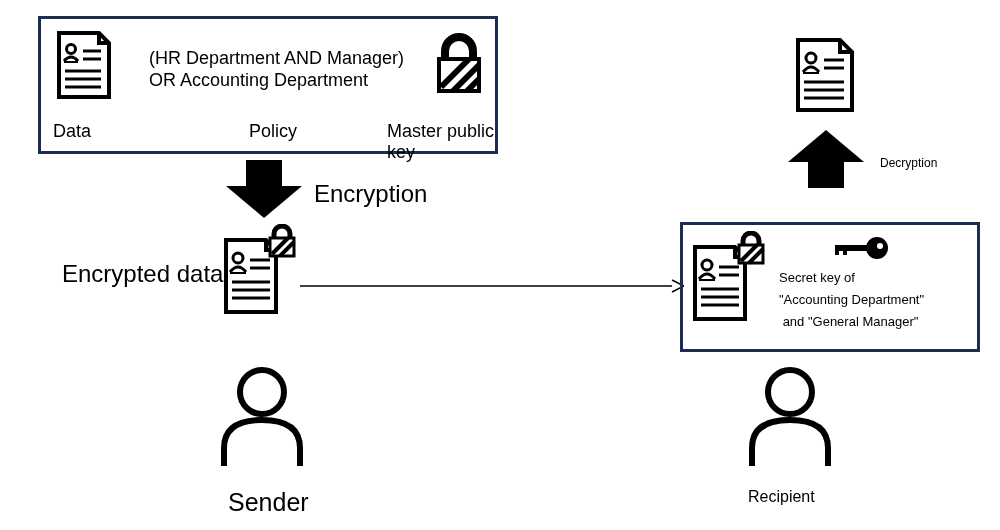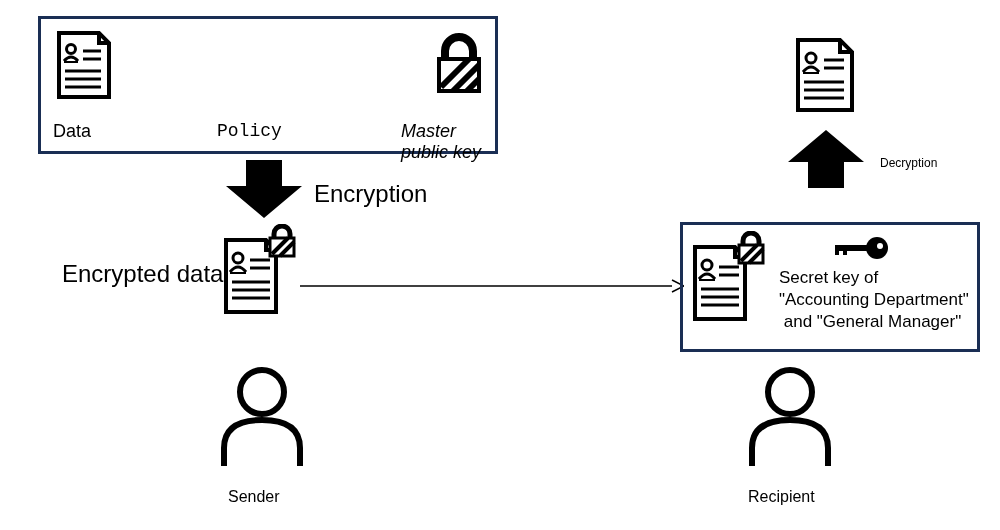--- a/index.html
+++ b/index.html
@@ -35,36 +35,38 @@
       <path d="M9 32 Q16 24 23 32" fill="none" stroke="#000" stroke-width="3"></path>
       <rect x="9" y="32" width="14" height="2" fill="#000"></rect>
       <line x1="28" y1="22" x2="46" y2="22" stroke="#000" stroke-width="3"></line>
       <line x1="28" y1="30" x2="46" y2="30" stroke="#000" stroke-width="3"></line>
       <line x1="10" y1="42" x2="46" y2="42" stroke="#000" stroke-width="3"></line>
       <line x1="10" y1="50" x2="46" y2="50" stroke="#000" stroke-width="3"></line>
       <line x1="10" y1="58" x2="46" y2="58" stroke="#000" stroke-width="3"></line>
     </svg>
   </div>
 
+  <div class="label" style="left:108px; top:28px; font-size:18px; line-height:22px;">(HR Department AND Manager)
+OR Accounting Department</div>
 
   <div class="abs" style="left:392px; top:14px;">
     <svg width="52" height="62" viewBox="0 0 52 62">
       <path d="M12 26 V18 A14 14 0 0 1 40 18 V26" fill="none" stroke="#000" stroke-width="8"></path>
       <rect x="6" y="26" width="40" height="32" fill="#fff" stroke="#000" stroke-width="4"></rect>
       <g stroke="#000" stroke-width="6">
         <line x1="8" y1="54" x2="36" y2="26"></line>
         <line x1="20" y1="58" x2="46" y2="32"></line>
         <line x1="34" y1="58" x2="46" y2="46"></line>
       </g>
     </svg>
   </div>
 
   <div class="label" style="left:12px; top:102px;">Data</div>
-  <div class="label" style="left:176px; top:102px;font-family:Liberation Mono, monospace;">Policy</div>
-  <div class="label" style="left:360px; top:102px;font-style:italic;">Master public key</div>
+  <div class="label" style="left:208px; top:102px;">Policy</div>
+  <div class="label" style="left:346px; top:102px;">Master public key</div>
 </div>
 
 <div class="abs" style="left:226px; top:160px;">
   <svg width="76" height="58" viewBox="0 0 76 58">
     <path d="M20 0 H56 V26 H76 L38 58 L0 26 H20 Z" fill="#000"></path>
   </svg>
 </div>
 <div class="label" style="left:314px; top:180px; font-size:24px;">Encryption</div>
 
 <div class="abs" style="left:220px; top:224px;">
@@ -99,21 +101,21 @@
     <path d="M372 2 L384 8 L372 14" fill="none" stroke="#000" stroke-width="1.5"></path>
   </svg>
 </div>
 
 <div class="abs" style="left:212px; top:362px;">
   <svg width="100" height="108" viewBox="0 0 100 108">
     <circle cx="50" cy="30" r="22" fill="#fff" stroke="#000" stroke-width="6"></circle>
     <path d="M12 104 V86 Q12 58 50 58 Q88 58 88 86 V104" fill="#fff" stroke="#000" stroke-width="6"></path>
   </svg>
 </div>
-<div class="label" style="left:228px; top:488px; font-size:16px;">Sender</div>
+<div class="label" style="left:228px; top:488px; font-size:25px;">Sender</div>
 
 <div class="box" style="left:680px; top:222px; width:300px; height:130px;">
 
   <div class="abs" style="left:6px; top:6px;">
     <svg width="78" height="92" viewBox="0 0 78 92">
       <g transform="translate(2,12)">
         <path d="M4 4 H44 L54 14 V76 H4 Z" fill="#fff" stroke="#000" stroke-width="4"></path>
         <path d="M44 4 V14 H54" fill="none" stroke="#000" stroke-width="4"></path>
         <circle cx="16" cy="22" r="5" fill="none" stroke="#000" stroke-width="3"></circle>
         <path d="M8 36 Q16 26 24 36" fill="none" stroke="#000" stroke-width="3"></path>
@@ -138,21 +140,21 @@
   <div class="abs" style="left:148px; top:8px;">
     <svg width="58" height="30" viewBox="0 0 58 30">
       <circle cx="46" cy="15" r="11" fill="#000"></circle>
       <circle cx="49" cy="13" r="3" fill="#fff"></circle>
       <rect x="4" y="12" width="34" height="6" fill="#000"></rect>
       <rect x="4" y="12" width="4" height="10" fill="#000"></rect>
       <rect x="12" y="12" width="4" height="10" fill="#000"></rect>
     </svg>
   </div>
 
-  <div class="label" style="left:96px; top:42px; font-size:17px; line-height:22px;">Secret key of
+  <div class="label" style="left:96px; top:42px; font-size:13px; line-height:22px;">Secret key of
 "Accounting Department"
  and "General Manager"</div>
 </div>
 
 <div class="abs" style="left:788px; top:130px;">
   <svg width="76" height="58" viewBox="0 0 76 58">
     <path d="M20 58 H56 V32 H76 L38 0 L0 32 H20 Z" fill="#000"></path>
   </svg>
 </div>
 <div class="label" style="left:880px; top:156px; font-size:12px;">Decryption</div>

